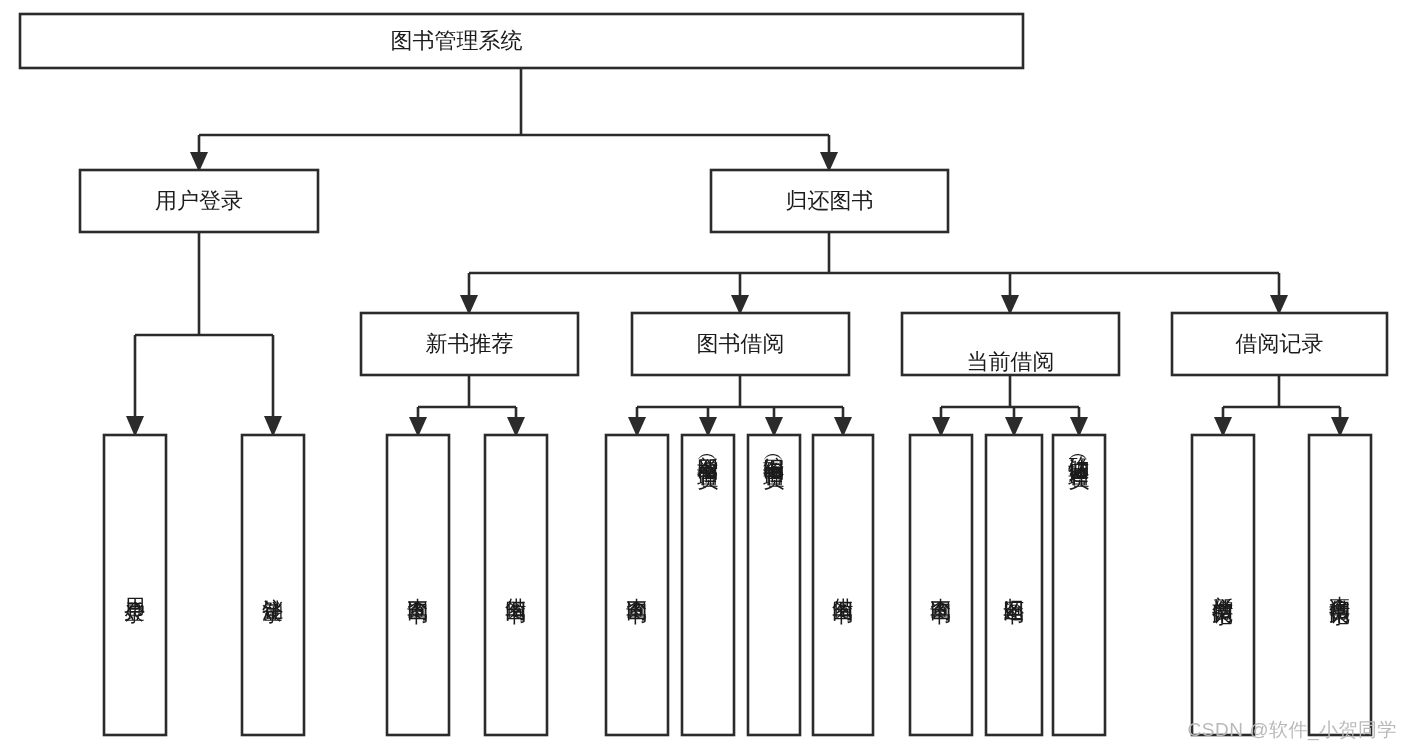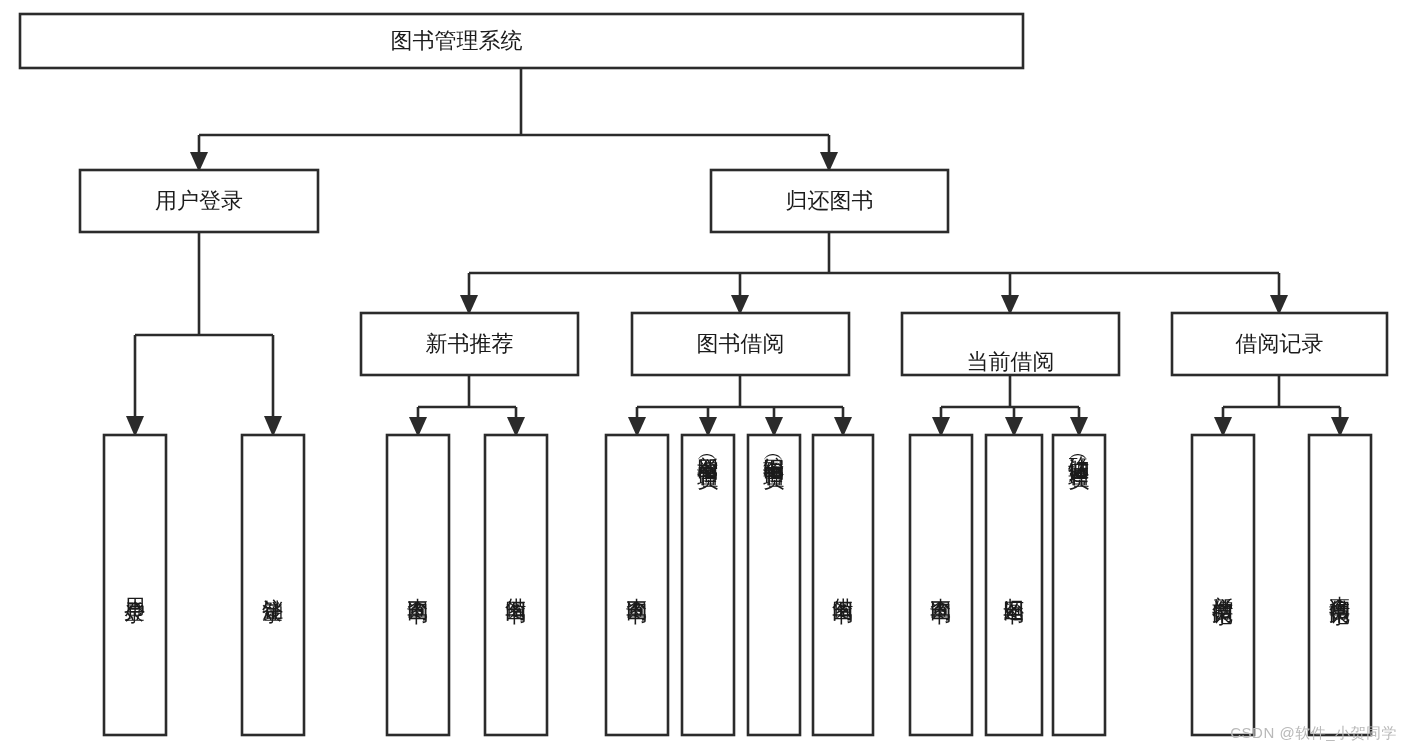--- a/index.html
+++ b/index.html
@@ -68,21 +68,21 @@
     font-family: "Liberation Sans", "DejaVu Sans", sans-serif;
     font-size: 22px;
     color: #1b1b1b;
     white-space: nowrap;
   }
   #watermark {
     position: absolute;
     right: 8px;
     bottom: 4px;
     font-family: "Liberation Sans", "DejaVu Sans", sans-serif;
-    font-size: 15px;
+    font-size: 19px;
     color: #b9b9b9;
     letter-spacing: 0.5px;
     white-space: nowrap;
   }
 </style>
 </head>
 <body>
 
 <div id="diagram-root">
 

